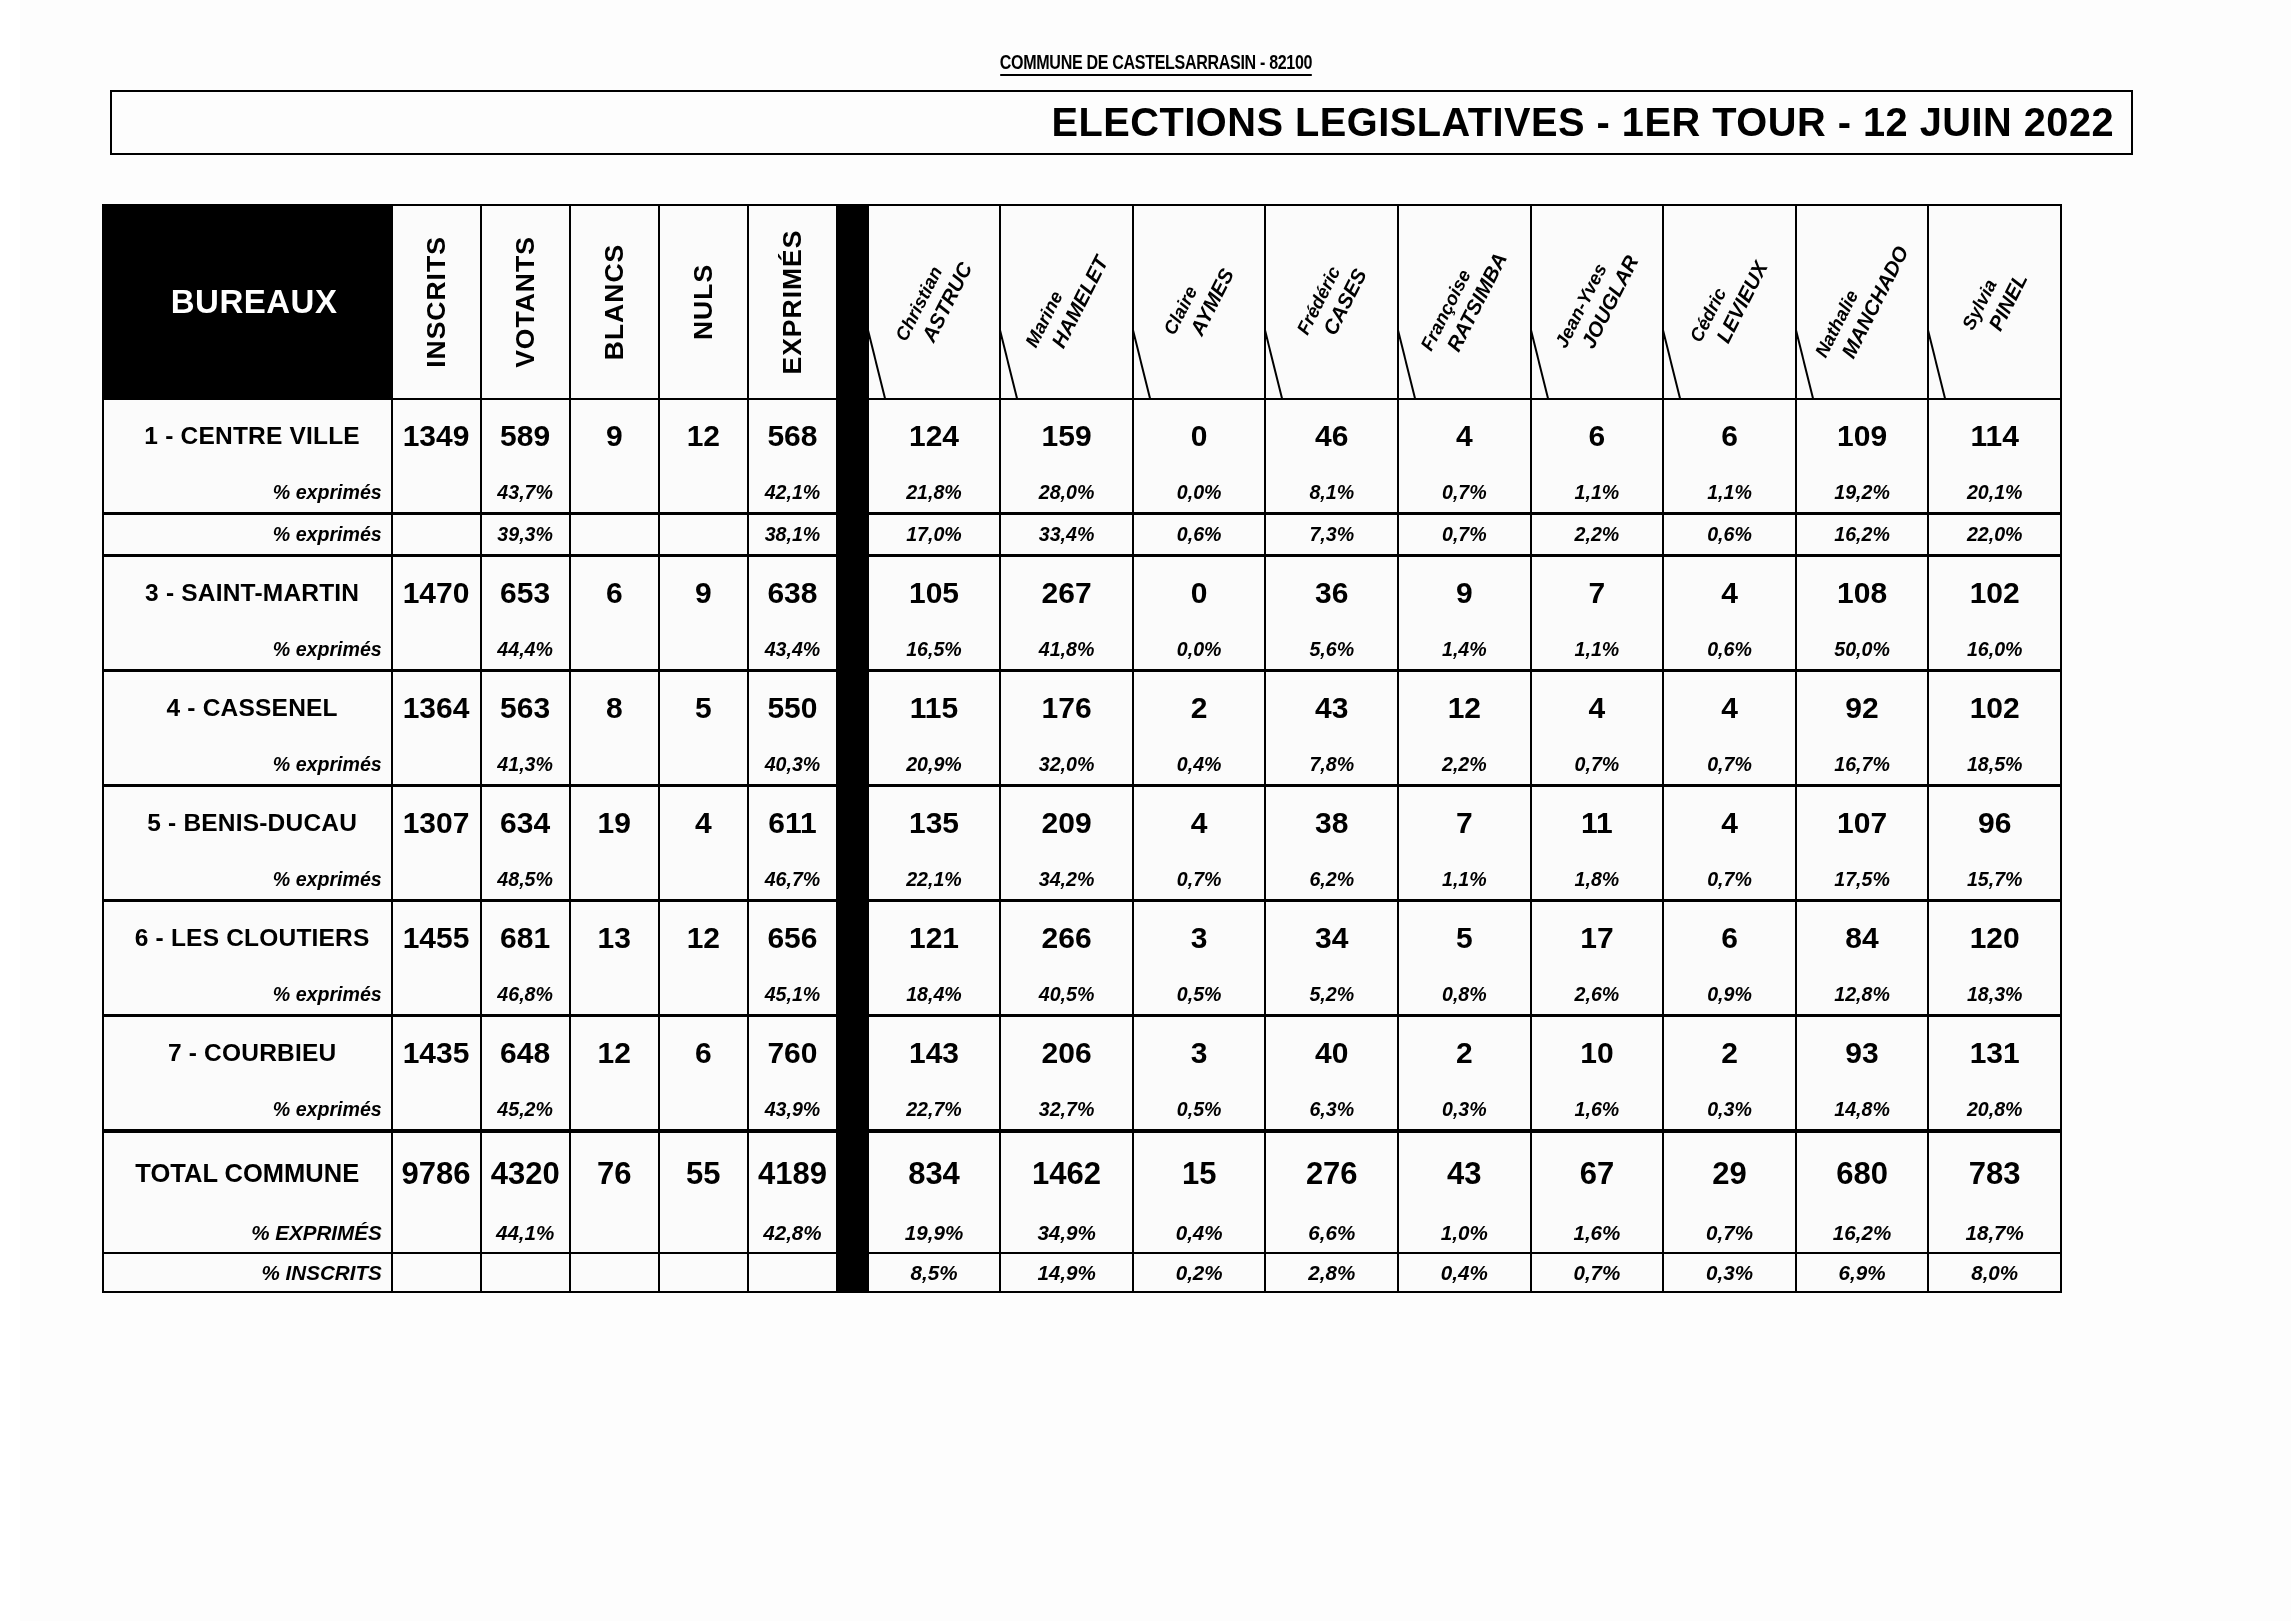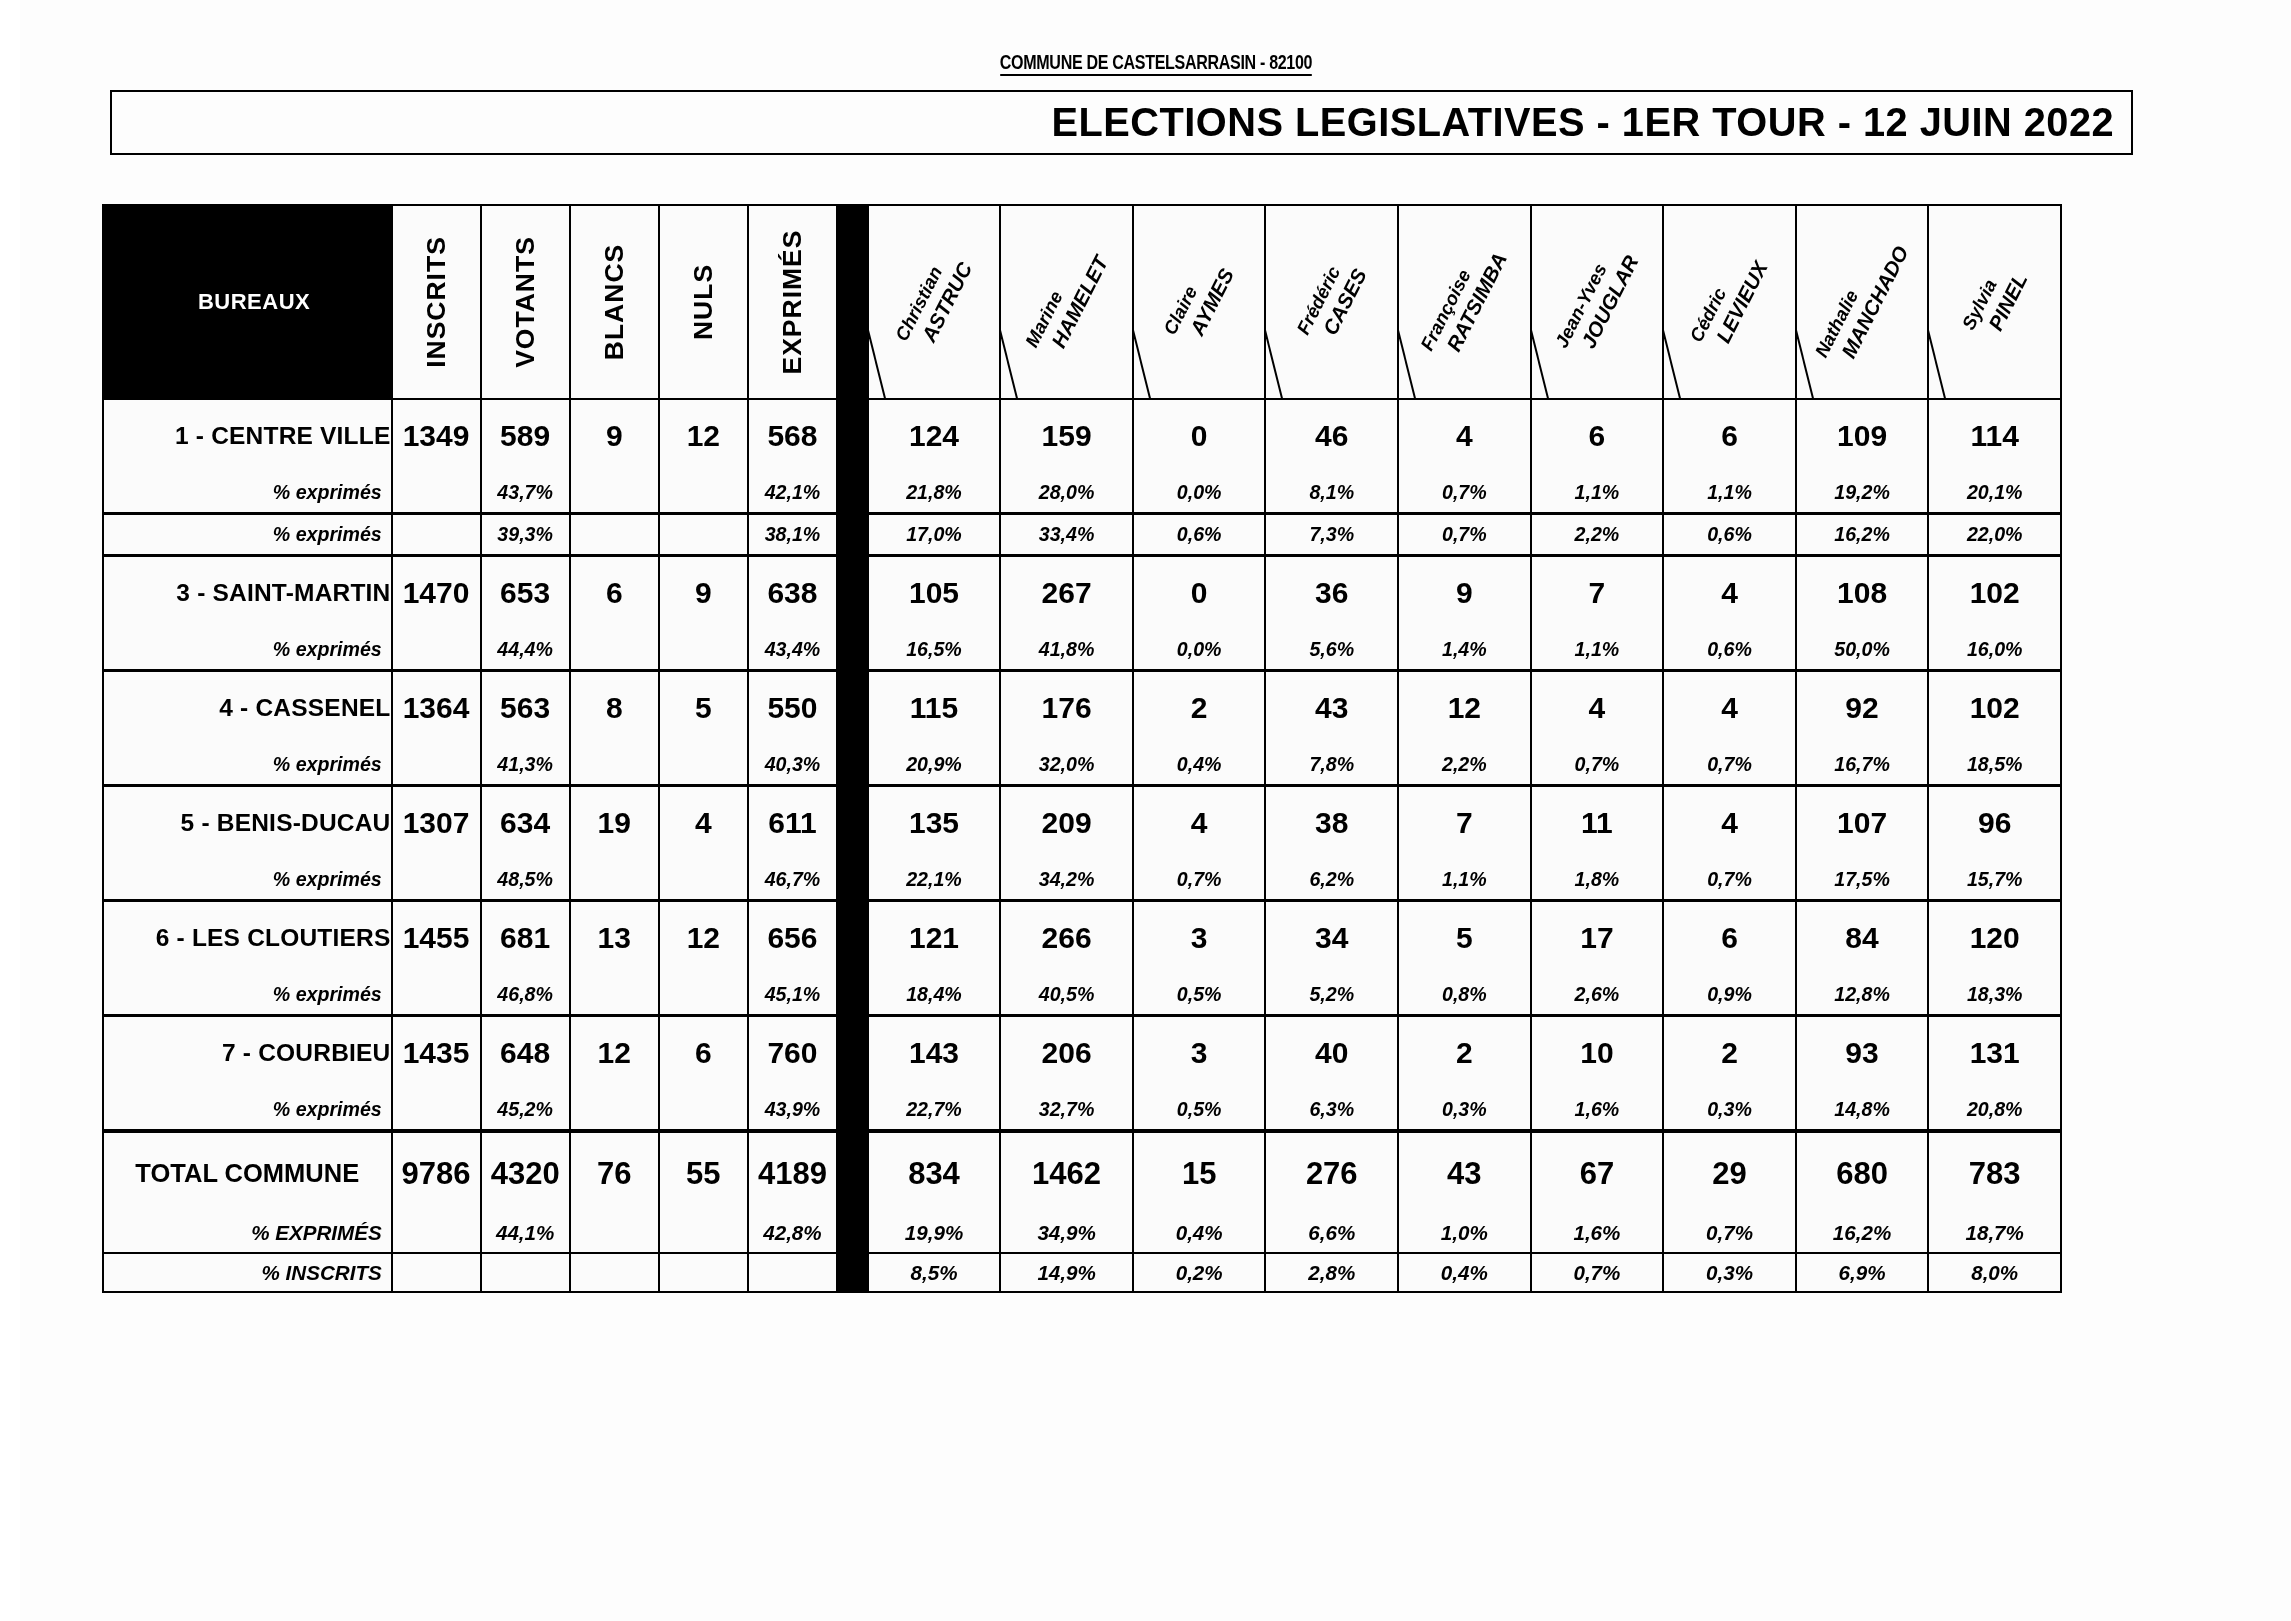--- a/index.html
+++ b/index.html
@@ -85,21 +85,21 @@
   
   col.c-bureau  { width: 272px; }
   col.c-num     { width: 84px;  }
   col.c-gap     { width: 29px;  }
   col.c-cand    { width: 125px; }
 
   
   .hdr-bureaux {
     background: #000 !important;
     color: #fff;
-    font-size: 22px;
+    font-size: 33px;
     font-weight: 800;
     letter-spacing: 0.5px;
     text-align: left;
     padding-left: 13.7px !important;
     height: 192px;
   }
   .hdr-vert {
     height: 192px;
     position: relative;
   }
@@ -150,21 +150,21 @@
   .hdr-cand .ctxt .first { display: block; font-size: 18.6px; }
   .hdr-cand .ctxt .last  { display: block; font-size: 20.6px; padding-left: 11.8px; }
 
   
   .row-main td {
     height: 71px;
     font-size: 30px;
     font-weight: 800;
   }
   .row-main td.bureau-name {
-    text-align: right;
+    text-align: center;
     padding-left: 9.8px !important;
     font-size: 24.5px;
     letter-spacing: 0.2px;
   }
   .row-pct td {
     height: 39px;
     font-size: 19.6px;
     font-weight: 800;
     font-style: italic;
   }

